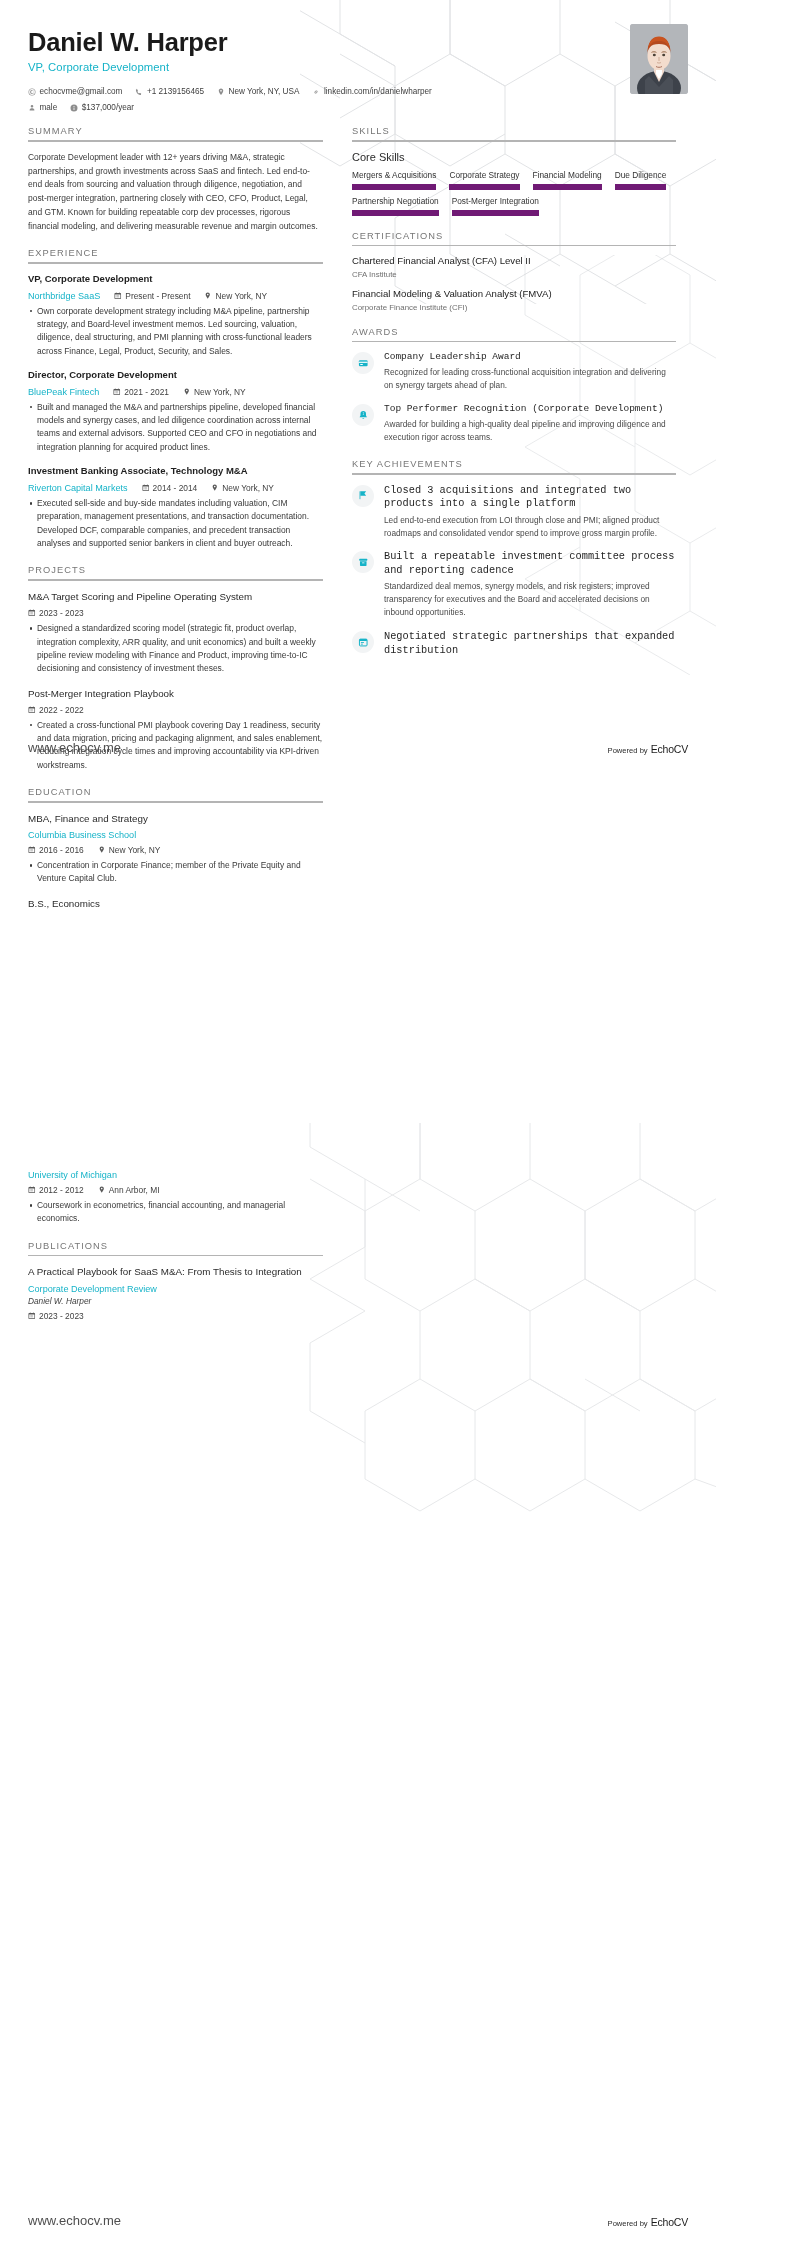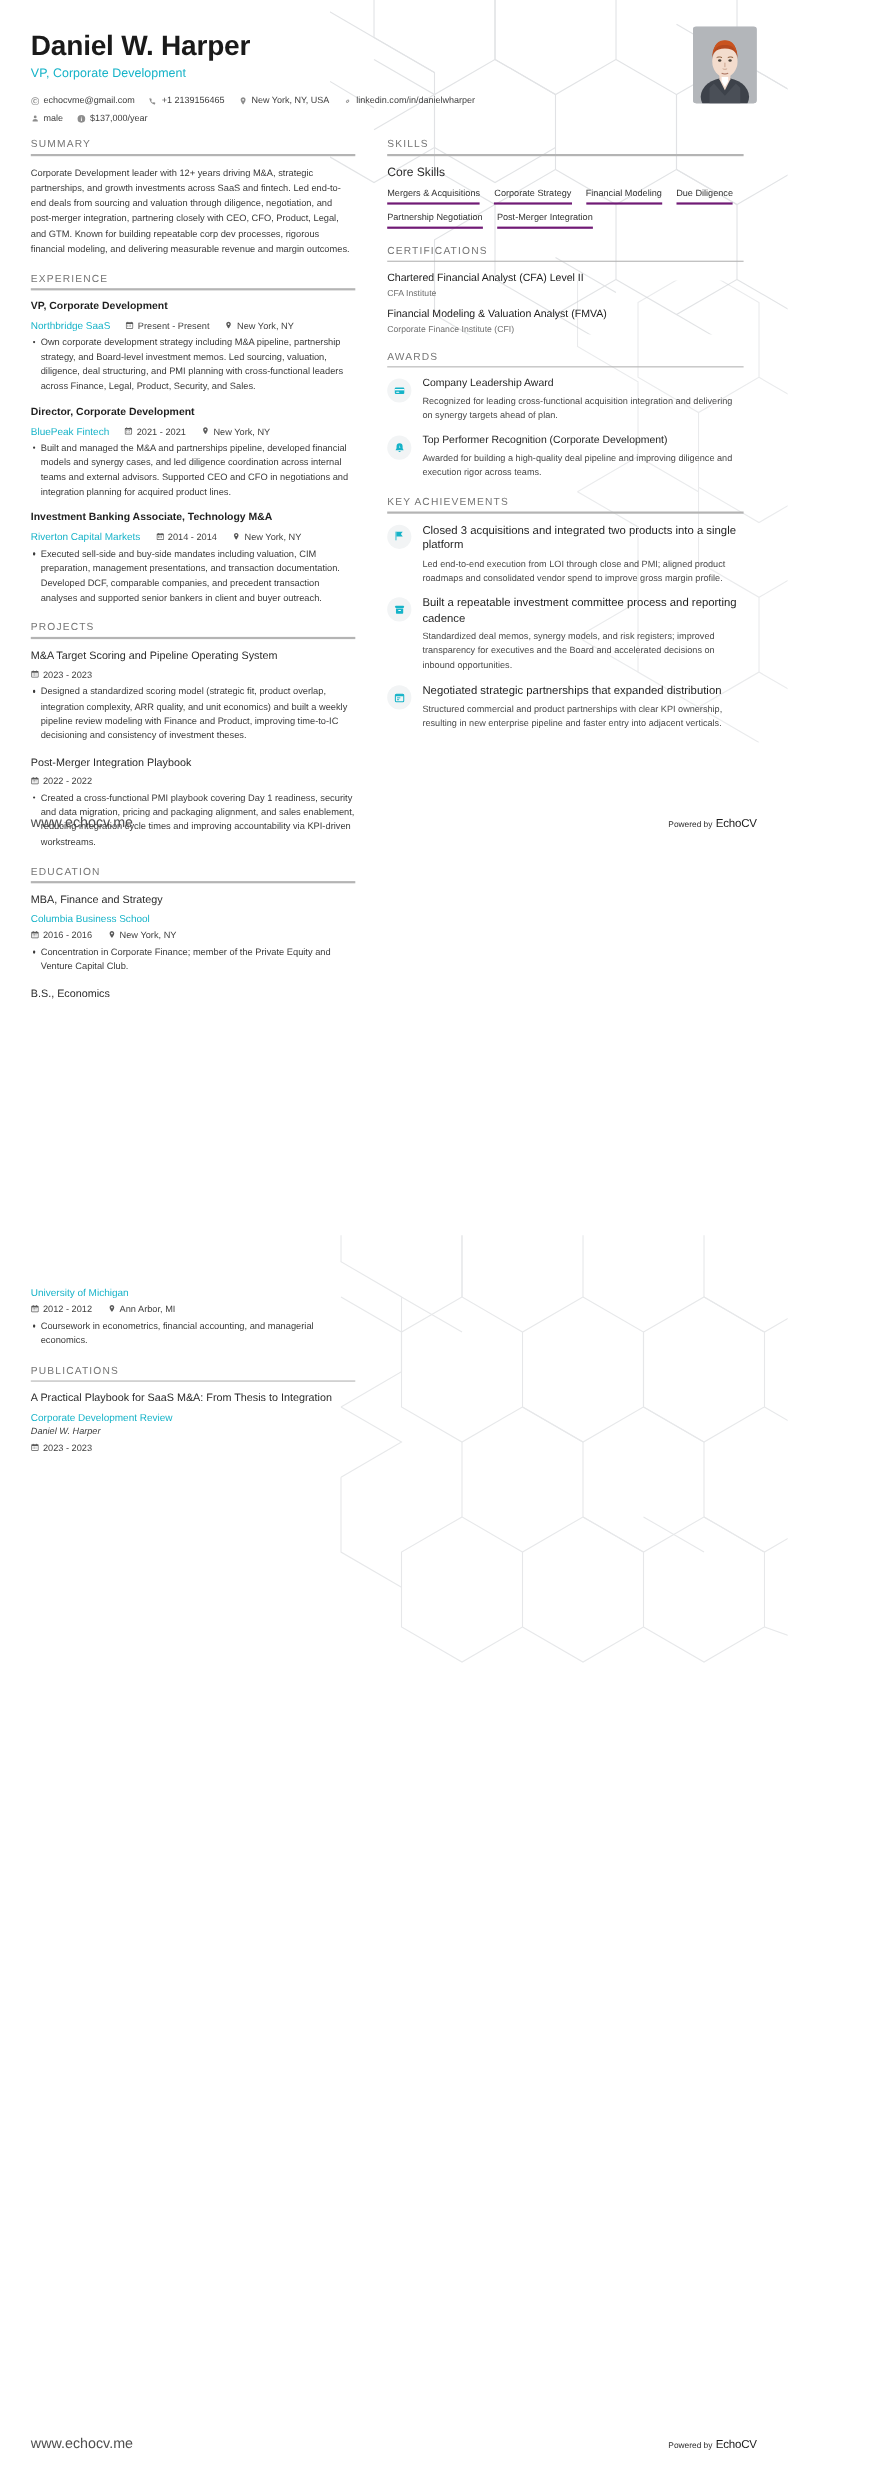--- a/index.html
+++ b/index.html
@@ -154,42 +154,42 @@
   .skill-group-name {
     font-size: 11px;
     color: #2b2b2b;
     margin-bottom: 7px;
   }
   .skill-chips { display: flex; flex-wrap: wrap; gap: 6px 13px; }
   .chip {
     font-size: 8.3px;
     color: #333333;
     padding-bottom: 3px;
-    border-bottom: 2px solid #701a75;
+    border-bottom: 6px solid #701a75;
     line-height: 1.3;
   }
 
   
   .cert { margin-bottom: 9px; }
   .cert-name { font-size: 9.6px; color: #222222; line-height: 1.32; }
   .cert-issuer { font-size: 7.9px; color: #6f6f6f; margin-top: 2px; }
 
   
   .icon-item { display: flex; gap: 10px; margin-bottom: 11px; }
   .icon-bubble {
     flex: 0 0 22px;
     width: 22px; height: 22px;
     border-radius: 50%;
     background: #f2f4f5;
     display: flex; align-items: center; justify-content: center;
     margin-top: 1px;
   }
   .icon-bubble svg { width: 10.5px; height: 10.5px; display: block; }
   .icon-body { flex: 1 1 auto; }
-  .icon-title { font-size: 9.5px; color: #1f1f1f; line-height: 1.33; }
+  .icon-title { font-size: 9.5px; color: #1f1f1f; line-height: 1.33; font-family: Liberation Mono, monospace; }
   .icon-desc { font-size: 8.3px; color: #4a4a4a; line-height: 1.56; margin-top: 2.5px; }
   .ach .icon-title { font-size: 10.3px; }
 
   
   .footer {
     position: absolute;
     left: 28px;
     right: 28px;
     bottom: 22px;
     display: flex;
@@ -603,21 +603,20 @@
               <svg viewBox="0 0 16 16" fill="none">
                   <rect x="2.2" y="3.2" width="11.6" height="10.4" rx="1.4" fill="none" stroke="#16b3c8" stroke-width="1.5"></rect>
                   <rect x="2.2" y="3.2" width="11.6" height="2.8" rx="1.2" fill="#16b3c8"></rect>
                   <rect x="4.4" y="7.6" width="4.6" height="1.3" fill="#16b3c8"></rect>
                   <rect x="4.4" y="10.2" width="3" height="1.3" fill="#16b3c8"></rect>
                 </svg>
             </span>
           </div>
           <div class="icon-body">
             <div class="icon-title">Negotiated strategic partnerships that expanded distribution</div>
-            <div class="icon-desc">Structured commercial and product partnerships with clear KPI ownership, resulting in new enterprise pipeline and faster entry into adjacent verticals.</div>
           </div>
         </div>
       </div>
 
     </div>
   </div>
 
   <div class="footer" style="bottom:368px;">
     <span class="footer-url">www.echocv.me</span>
     <span class="footer-brand">

